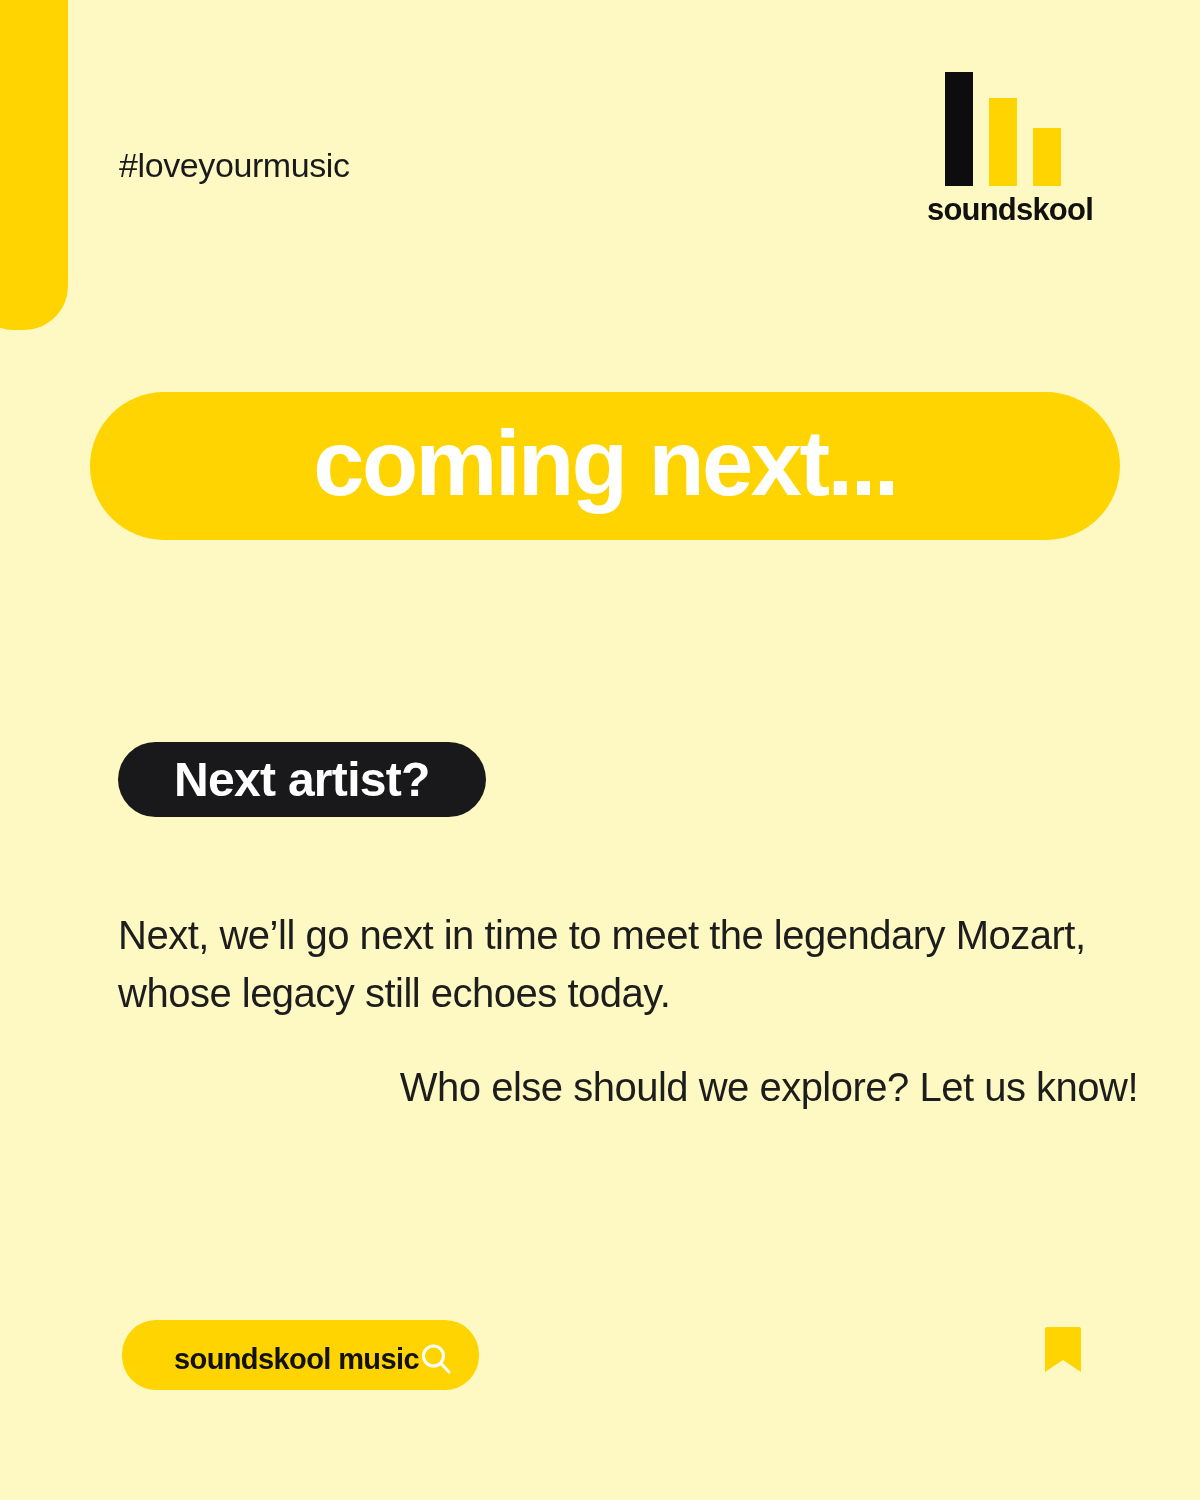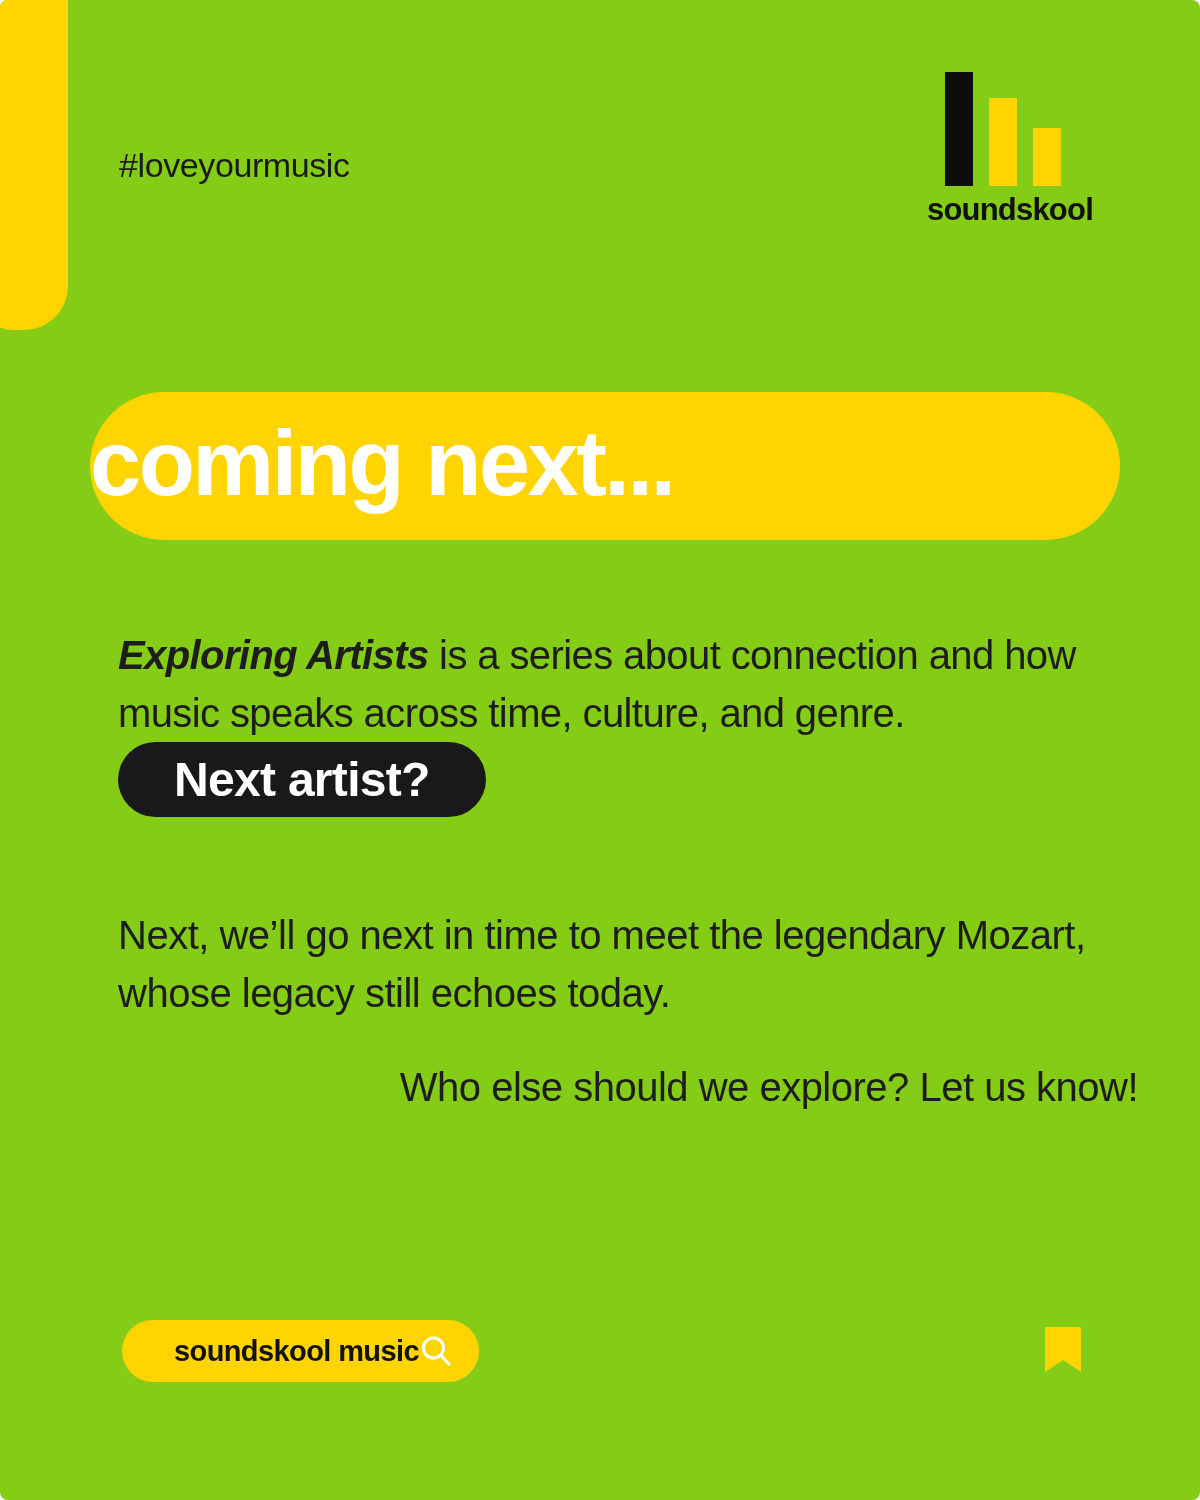--- a/index.html
+++ b/index.html
@@ -14,23 +14,22 @@
     font-family: "Liberation Sans", sans-serif;
     overflow: hidden;
     position: relative;
     -webkit-font-smoothing: antialiased;
   }
 
   .canvas {
     position: relative;
     width: 1200px;
     height: 1500px;
-    background: #84cc16;
+    background: #fef9c3;
     overflow: hidden;
-    border-radius: 8px;
   }
 
   
   .corner-tab {
     position: absolute;
     left: -30px;
     top: -30px;
     width: 98px;
     height: 360px;
     background: #ffd400;
@@ -85,20 +84,21 @@
   .headline-banner {
     position: absolute;
     left: 90px;
     top: 392px;
     width: 1030px;
     height: 148px;
     background: #ffd400;
     border-radius: 74px;
     display: flex;
     align-items: center;
+    justify-content: center;
   }
   .headline-text {
     color: #ffffff;
     font-size: 92px;
     font-weight: 700;
     letter-spacing: -2.5px;
     line-height: 100px;
     transform: translateY(-3px);
     white-space: nowrap;
   }
@@ -155,21 +155,21 @@
   }
   .body-copy.p1 { top: 866px; }
   .body-copy.p2 { top: 1018px; text-align: right; }
 
   
   .search-pill {
     position: absolute;
     left: 122px;
     top: 1320px;
     height: 62px;
-    padding: 0 26px 0 52px;
+    padding: 8px 26px 0 52px;
     background: #ffd400;
     border-radius: 34px;
     display: inline-flex;
     align-items: center;
   }
   .search-label {
     color: #121212;
     font-size: 29px;
     font-weight: 700;
     letter-spacing: -0.6px;
@@ -207,21 +207,20 @@
       <span class="bar bar-2"></span>
       <span class="bar bar-3"></span>
     </div>
     <div class="brand-name">soundskool</div>
   </div>
 
   <div class="headline-banner">
     <div class="headline-text">coming next...</div>
   </div>
 
-  <p class="intro"><span class="emph">Exploring Artists</span><span> is a series about connection and how music speaks across time, culture, and genre.</span></p>
 
   <div class="badge-pill">
     <span class="badge-label">Next artist?</span>
   </div>
 
   <p class="body-copy p1">Next, we’ll go next in time to meet the legendary Mozart, whose legacy still echoes today.</p>
 
   <p class="body-copy p2">Who else should we explore? Let us know!</p>
 
   <div class="search-pill">

